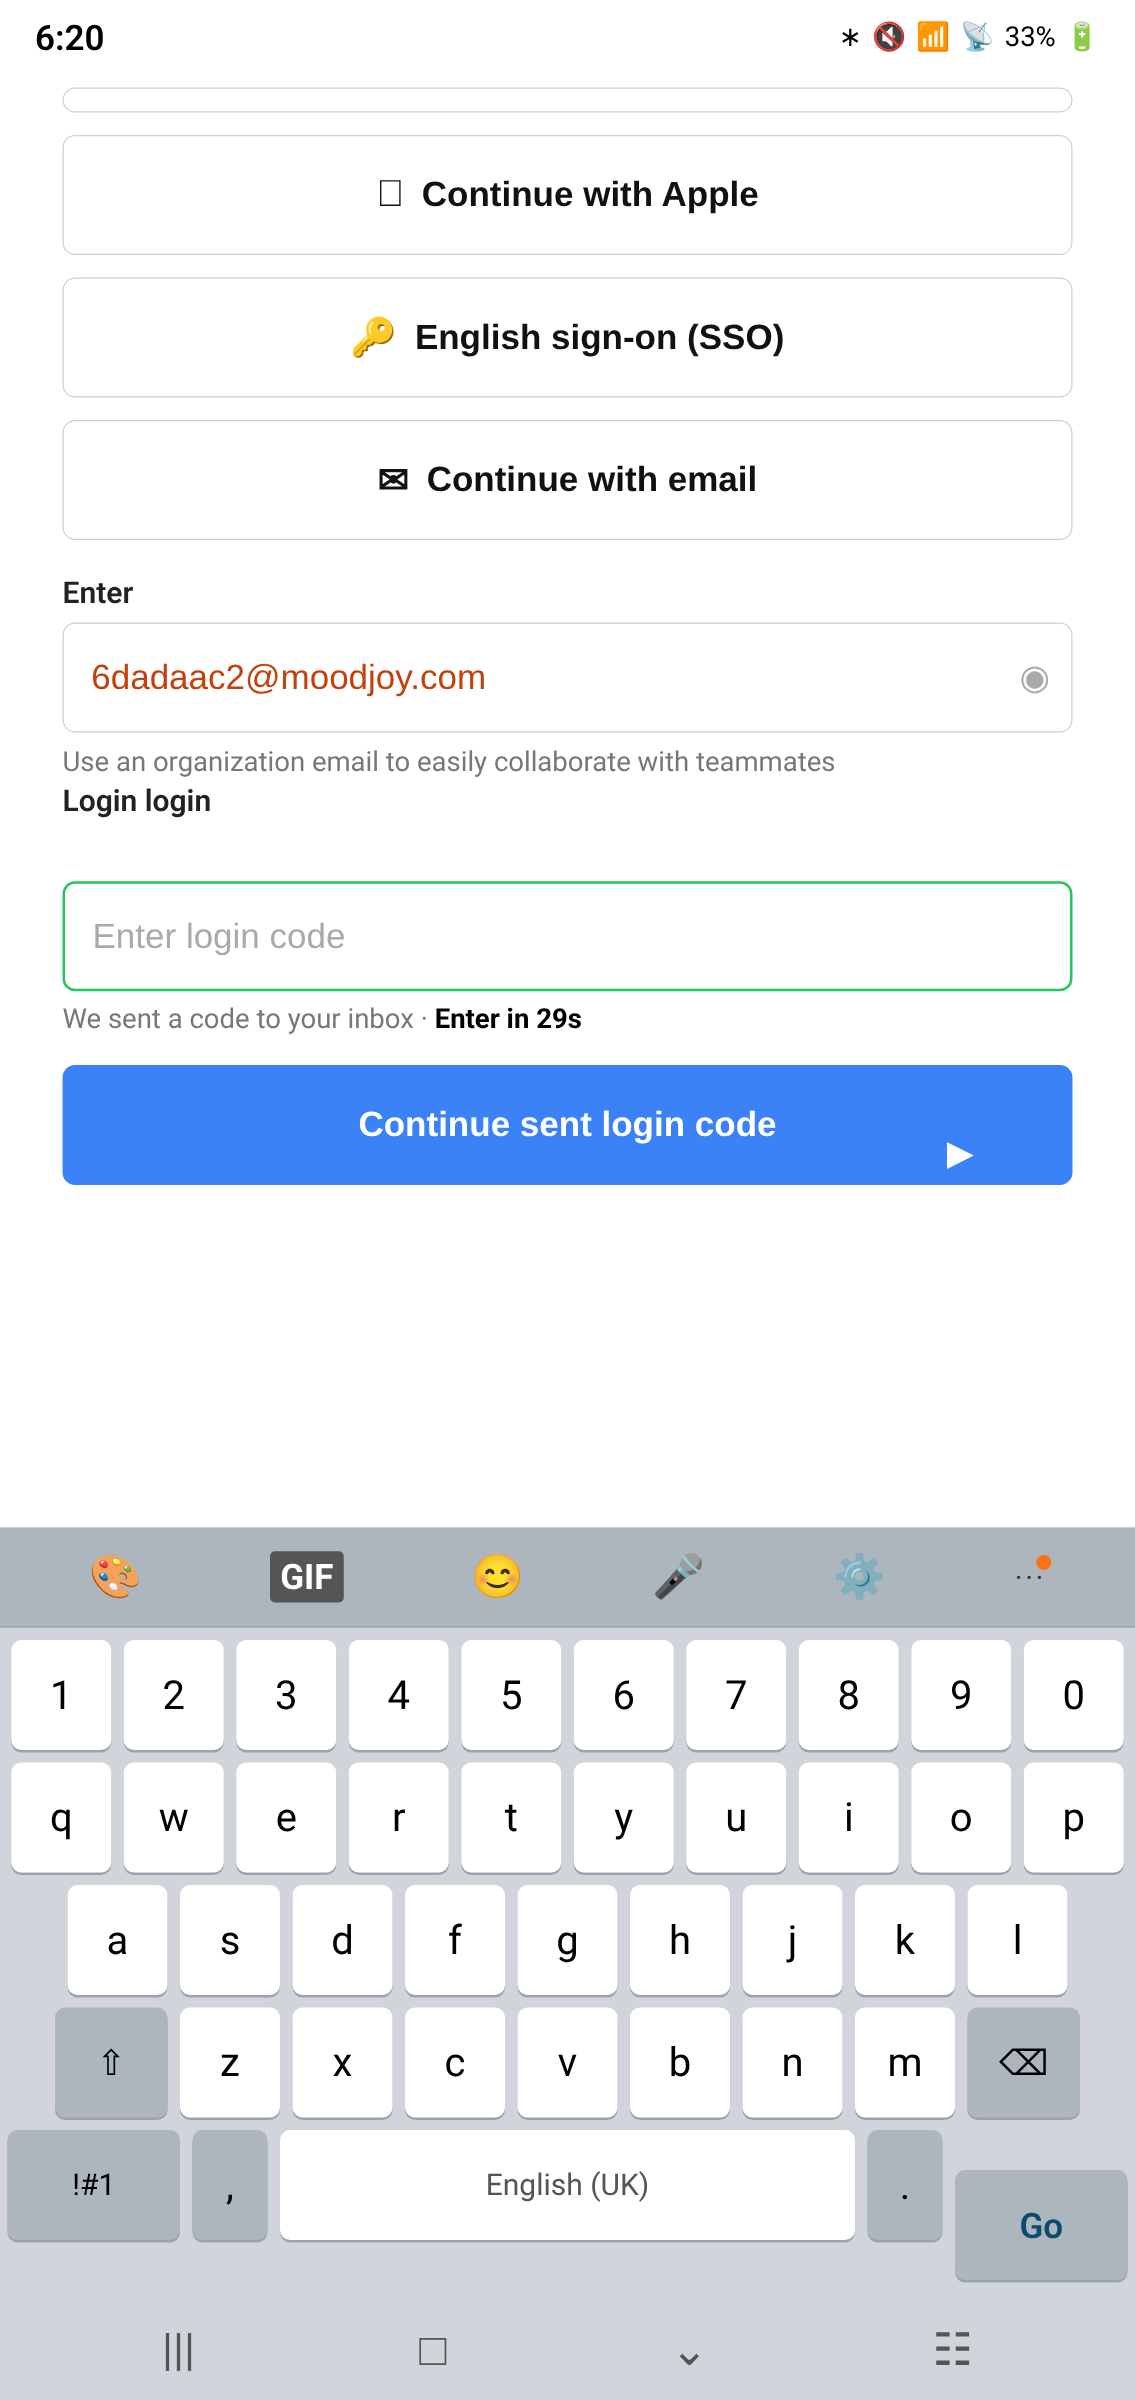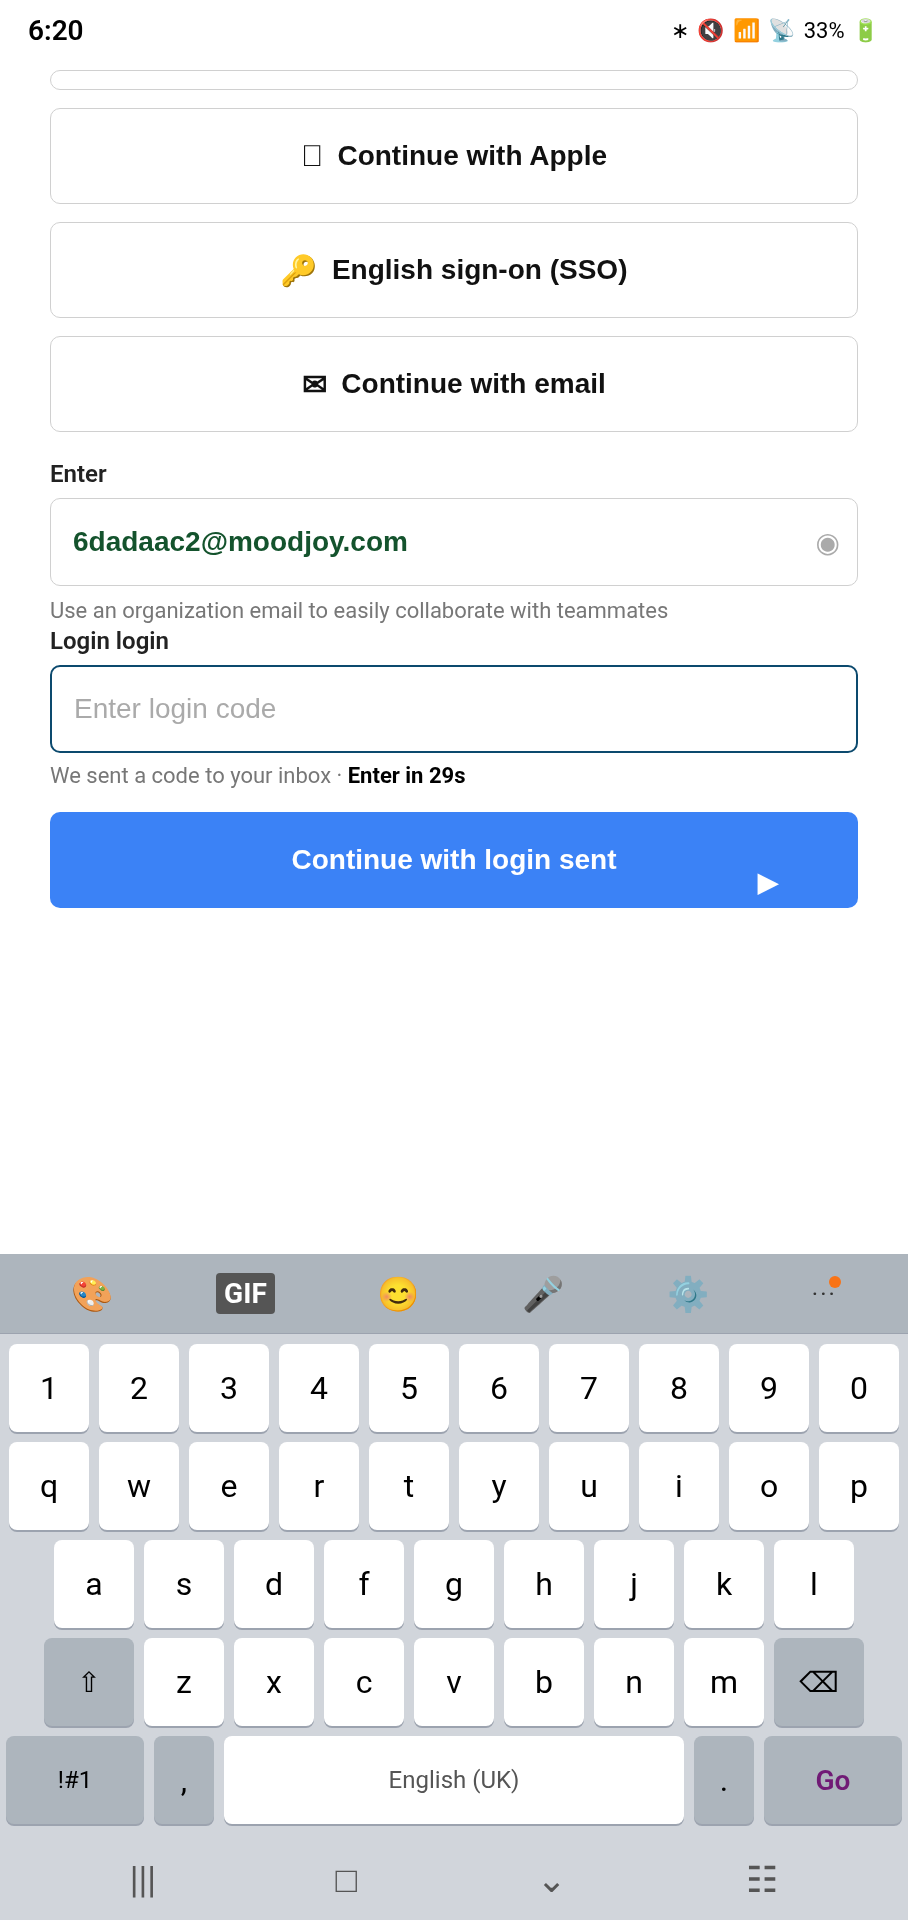--- a/index.html
+++ b/index.html
@@ -78,49 +78,49 @@
       width: 100%;
       margin-bottom: 10px;
     }
     .text-input {
       width: 100%;
       height: 88px;
       border: 1.5px solid #d0d0d0;
       border-radius: 10px;
       padding: 0 60px 0 22px;
       font-size: 28px;
-      color: #14532d;
+      color: #c2410c;
       background: #fff;
       outline: none;
-      font-weight: bold;
     }
     .clear-icon {
       position: absolute;
       right: 18px;
       top: 50%;
       transform: translateY(-50%);
       color: #aaa;
       font-size: 28px;
       cursor: pointer;
     }
     .hint-text {
       font-size: 22px;
       color: #777;
       line-height: 1.4;
     }
     .code-input {
       width: 100%;
       height: 88px;
-      border: 2px solid #0c4a6e;
+      border: 2px solid #22c55e;
       border-radius: 10px;
       padding: 0 22px;
       font-size: 28px;
       color: #222;
       background: #fff;
       outline: none;
+      margin-top: 40px;
     }
     .code-input::placeholder {
       color: #aaa;
     }
     .resend-text {
       font-size: 22px;
       color: #777;
       margin-top: 10px;
       margin-bottom: 24px;
     }
@@ -220,25 +220,26 @@
       max-width: none;
     }
     .key.space {
       flex: 5;
       max-width: none;
       font-size: 24px;
       color: #555;
     }
     .key.go {
       background: #adb5bd;
-      color: #701a75;
+      color: #0c4a6e;
       font-size: 28px;
       font-weight: 600;
       flex: 1.5;
       max-width: none;
+      margin-top: 32px;
     }
     .key.sym {
       flex: 1.5;
       font-size: 24px;
       max-width: none;
     }
 
     
     .nav-bar {
       width: 100%;
@@ -315,21 +316,21 @@
       <div class="field-label">Login login</div>
       <div class="input-wrapper">
         <input class="code-input" type="text" placeholder="Enter login code" style="">
       </div>
       <div class="resend-text">
         <span>We sent a code to your inbox · </span><span class="resend-link">Enter in 29s</span>
       </div>
     </div>
 
     <button class="continue-btn">
-      <span>Continue with login sent</span>
+      <span>Continue sent login code</span>
       <span class="cursor-pointer">▶</span>
     </button>
   </div>
 
 </div>
 
 <div class="keyboard-area">
 
   <div class="keyboard-toolbar">
     <span class="toolbar-icon">🎨</span>

